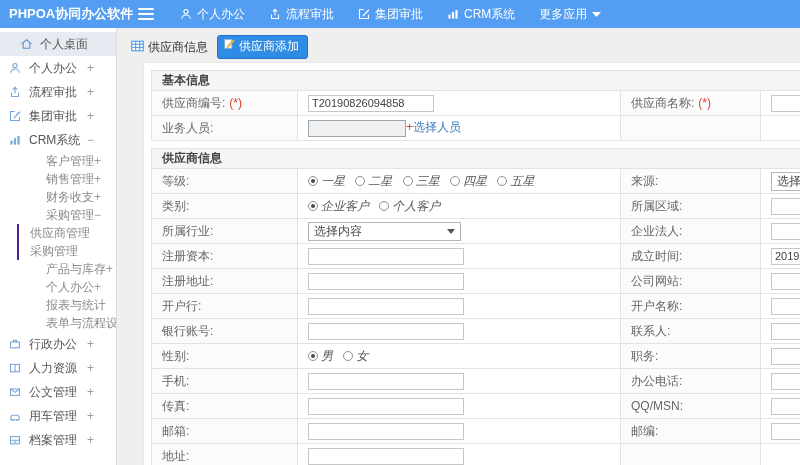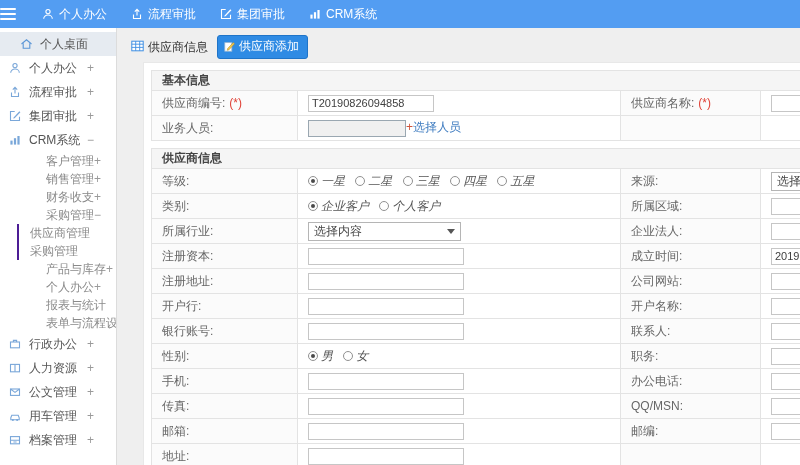--- a/index.html
+++ b/index.html
@@ -26,21 +26,21 @@
   .s2 { height:18px; display:flex; align-items:center; padding-left:18px; color:#8a8a8a; cursor:pointer;margin-left:28px; }
   .s3group { border-left:2px solid #4c1d95; margin-left:17px; }
   .s3 { height:18px; display:flex; align-items:center; padding-left:11px; color:#8a8a8a; cursor:pointer; }
   .plus { margin-left:auto; padding-right:22px; color:#9a9a9a; font-size:12px; }
   .s2 .plus { padding-right:32px; }
   .slabel { white-space:nowrap; }
   
   .content { position:absolute; left:118px; top:28px; right:0; bottom:0; background:#efefef; }
   .tabbar { position:absolute; left:13px; top:7px; display:flex; align-items:center; gap:9px; }
   .tab-plain { display:flex; align-items:center; gap:4px; color:#333; cursor:pointer; }
-  .tab-active { display:flex; align-items:flex-end; gap:4px; background:#2f8be4; border:1px solid #1f74c8;
+  .tab-active { display:flex; align-items:flex-start; gap:4px; background:#2f8be4; border:1px solid #1f74c8;
     color:#fff; padding:2px 8px 3px 6px; border-radius:3px; cursor:pointer; white-space:nowrap; }
   .panel { position:absolute; left:25px; top:34px; right:0; bottom:0; background:#fff;
     border:1px solid #e8e8e8; border-right:none; border-bottom:none; padding:7px; overflow:hidden; }
   table.formtbl { border-collapse:collapse; table-layout:fixed; width:860px; }
   .formtbl td { border:1px solid #e3e3e3; height:25px; padding:0 0 0 10px; vertical-align:middle; white-space:nowrap; }
   .formtbl td.sect { background:#f5f5f5; font-weight:bold; color:#444; height:20px; }
   .formtbl td.lbl { background:#fbfbfb; color:#666; }
   .mt { margin-top:7px; }
   .req { color:#e04338; margin-left:4px; }
   .txt { height:17px; width:156px; border:1px solid #c6c6c6; font-size:11px; padding:0 3px;
@@ -55,20 +55,21 @@
   .ropt { display:inline-flex; align-items:center; margin-right:7px; color:#555; cursor:pointer;font-style:italic; }
   .radio { width:10px; height:10px; border:1px solid #919191; border-radius:50%; background:#fefefe;
     margin-right:3px; position:relative; display:inline-block; }
   .radio.checked::after { content:""; position:absolute; left:2px; top:2px; width:4px; height:4px;
     border-radius:50%; background:#4a4a4a; }
 </style>
 </head>
 <body>
 
 <div class="topbar">
+  <div class="logo">PHPOA协同办公软件</div>
   <div class="hamburger">
       <i></i>
       <i></i>
       <i></i>
     </div>
   <div class="nav">
     <div class="nav-item">
       <span>
           <svg width="12" height="12" viewBox="0 0 12 12">
             <circle cx="6" cy="3.6" r="2.1" fill="none" stroke="#fff" stroke-width="1.1"></circle>
@@ -97,20 +98,28 @@
     </div>
     <div class="nav-item">
       <span>
           <svg width="12" height="12" viewBox="0 0 12 12">
             <rect x="1.4" y="6.6" width="2.2" height="4" fill="#fff"></rect>
             <rect x="4.9" y="4.2" width="2.2" height="6.4" fill="#fff"></rect>
             <rect x="8.4" y="2" width="2.2" height="8.6" fill="#fff"></rect>
           </svg>
         </span>
       <span>CRM系统</span>
+    </div>
+    <div class="nav-item">
+      <span>更多应用</span>
+      <span>
+          <svg width="9" height="5" viewBox="0 0 9 5">
+            <path d="M0 0 h9 l-4.5 5 z" fill="#fff"></path>
+          </svg>
+        </span>
     </div>
   </div>
 </div>
 
 <div class="sidebar">
   <div class="s1 active">
     <span class="sicon">
         <svg width="13" height="12" viewBox="0 0 13 12">
           <path d="M1.5 6 L6.5 1.8 L11.5 6" fill="none" stroke="#5b96d6" stroke-width="1.1"></path>
           <path d="M3.2 5.3 V10.3 h6.6 V5.3" fill="none" stroke="#5b96d6" stroke-width="1.1"></path>

